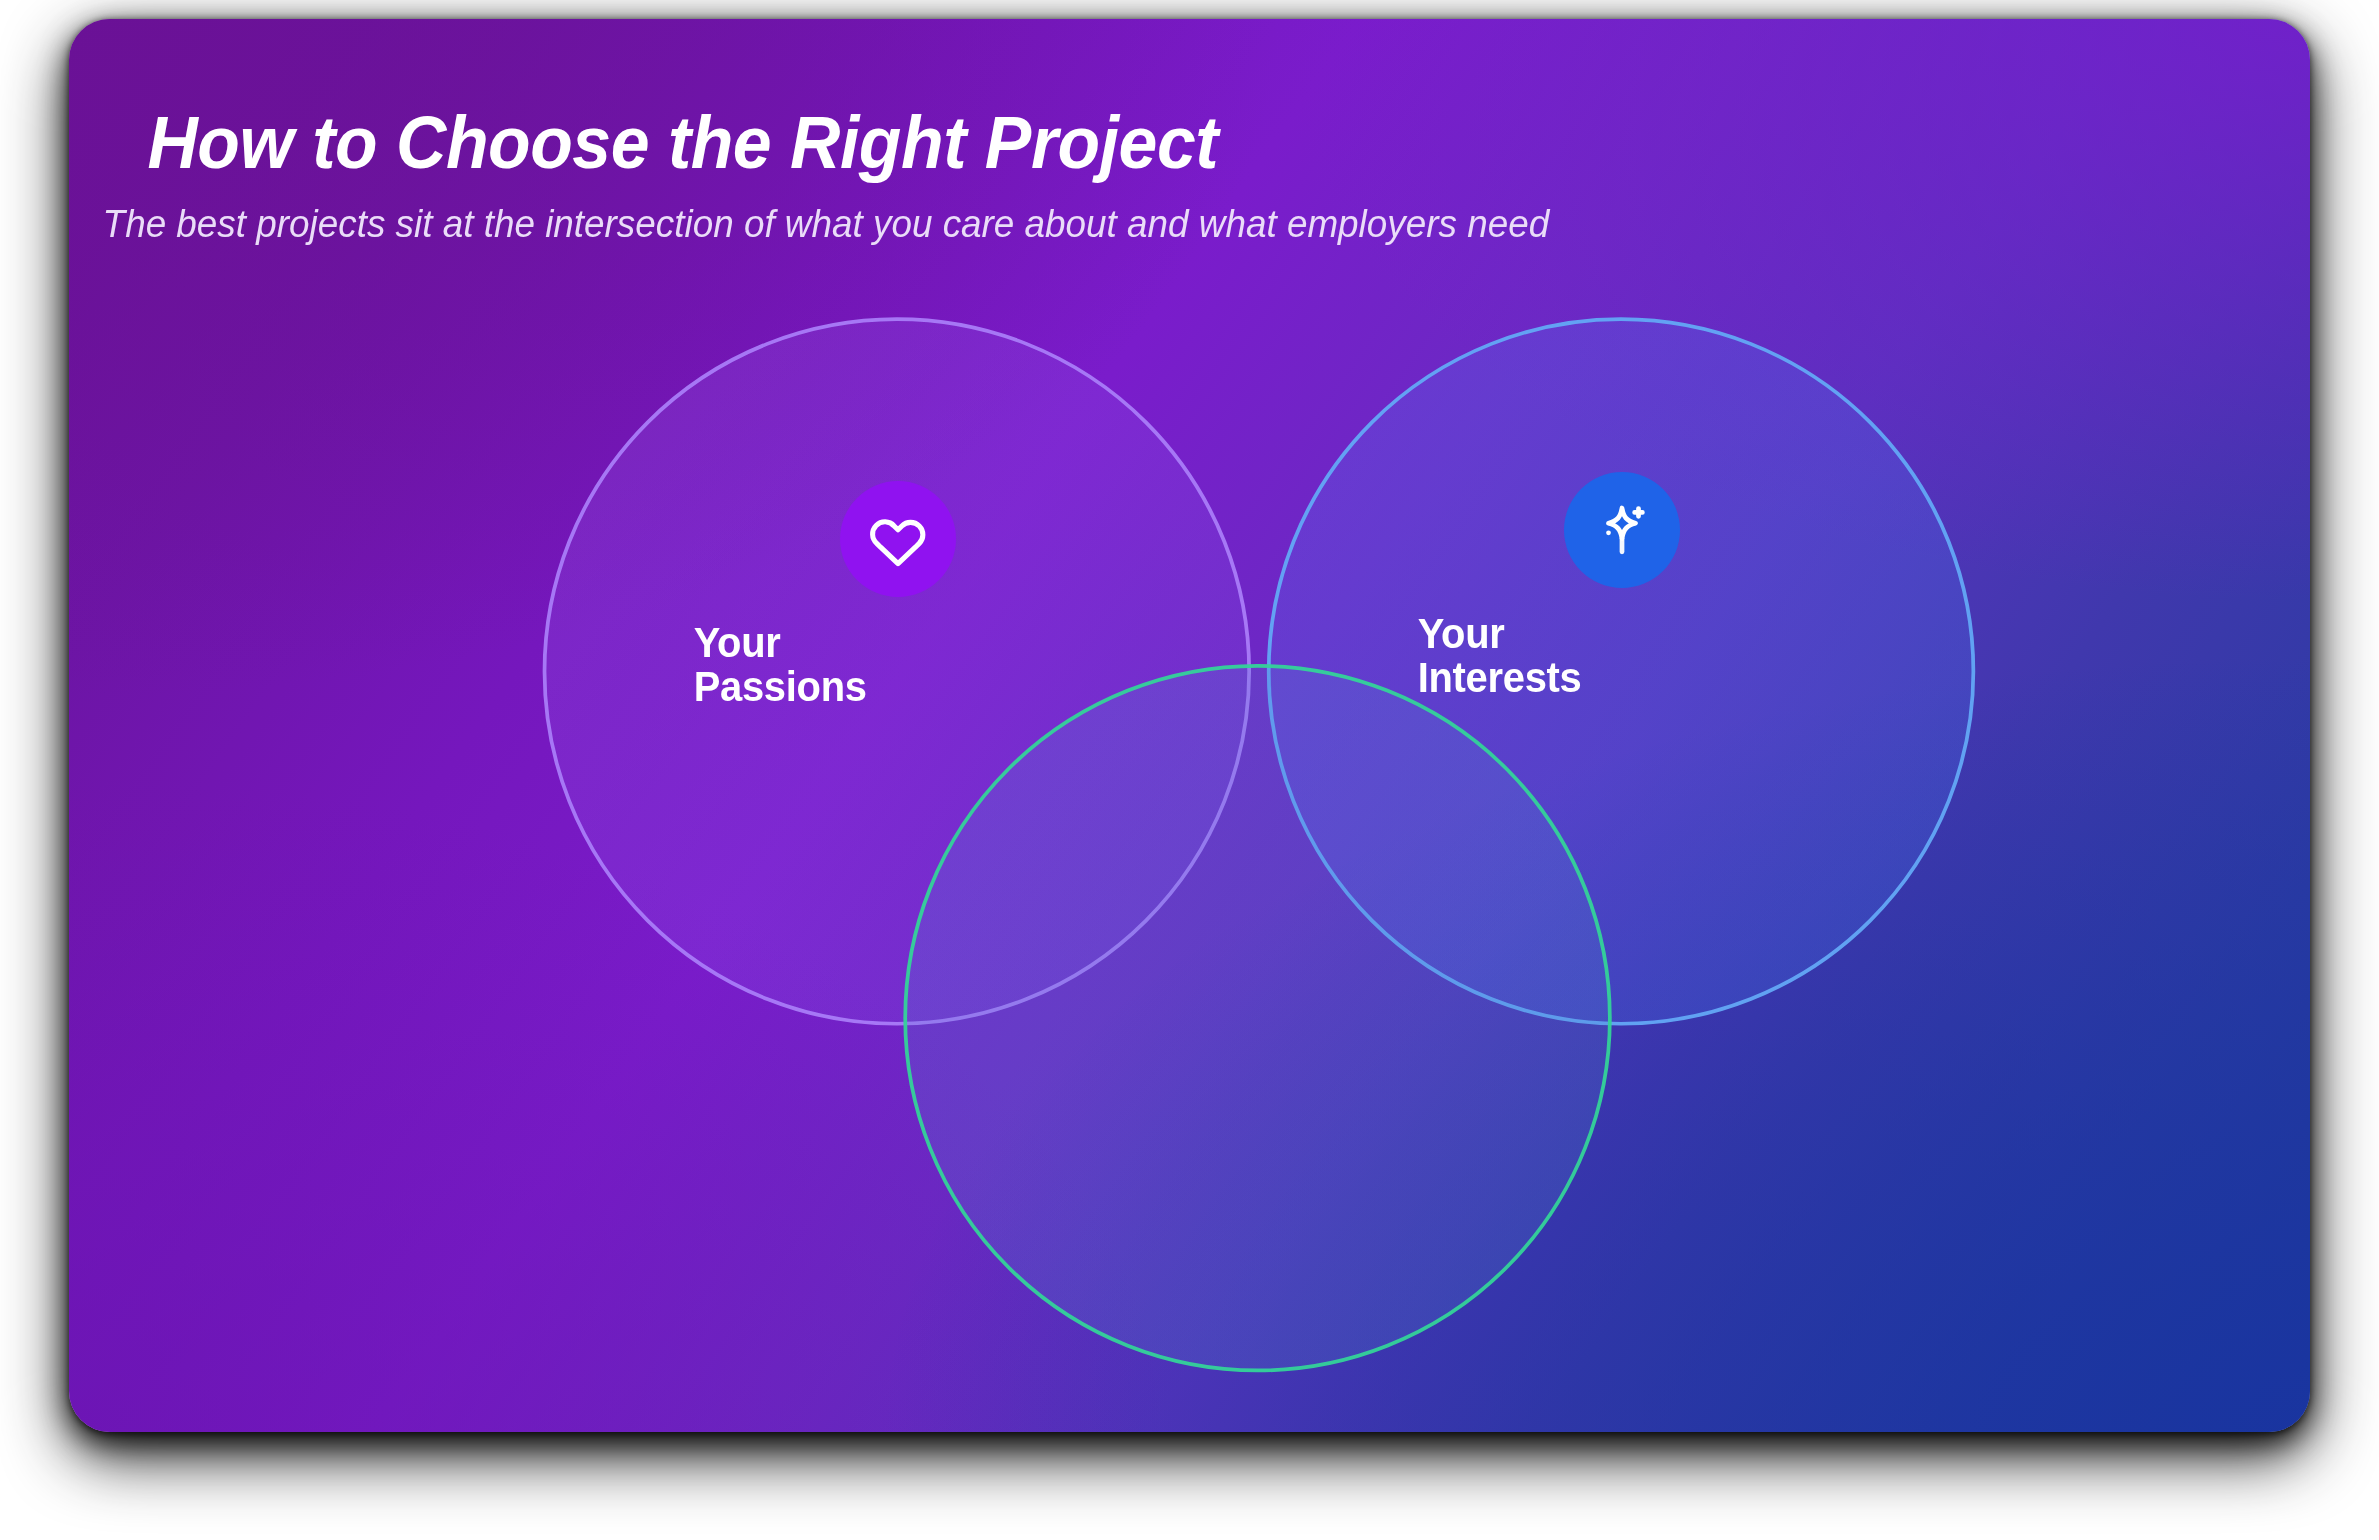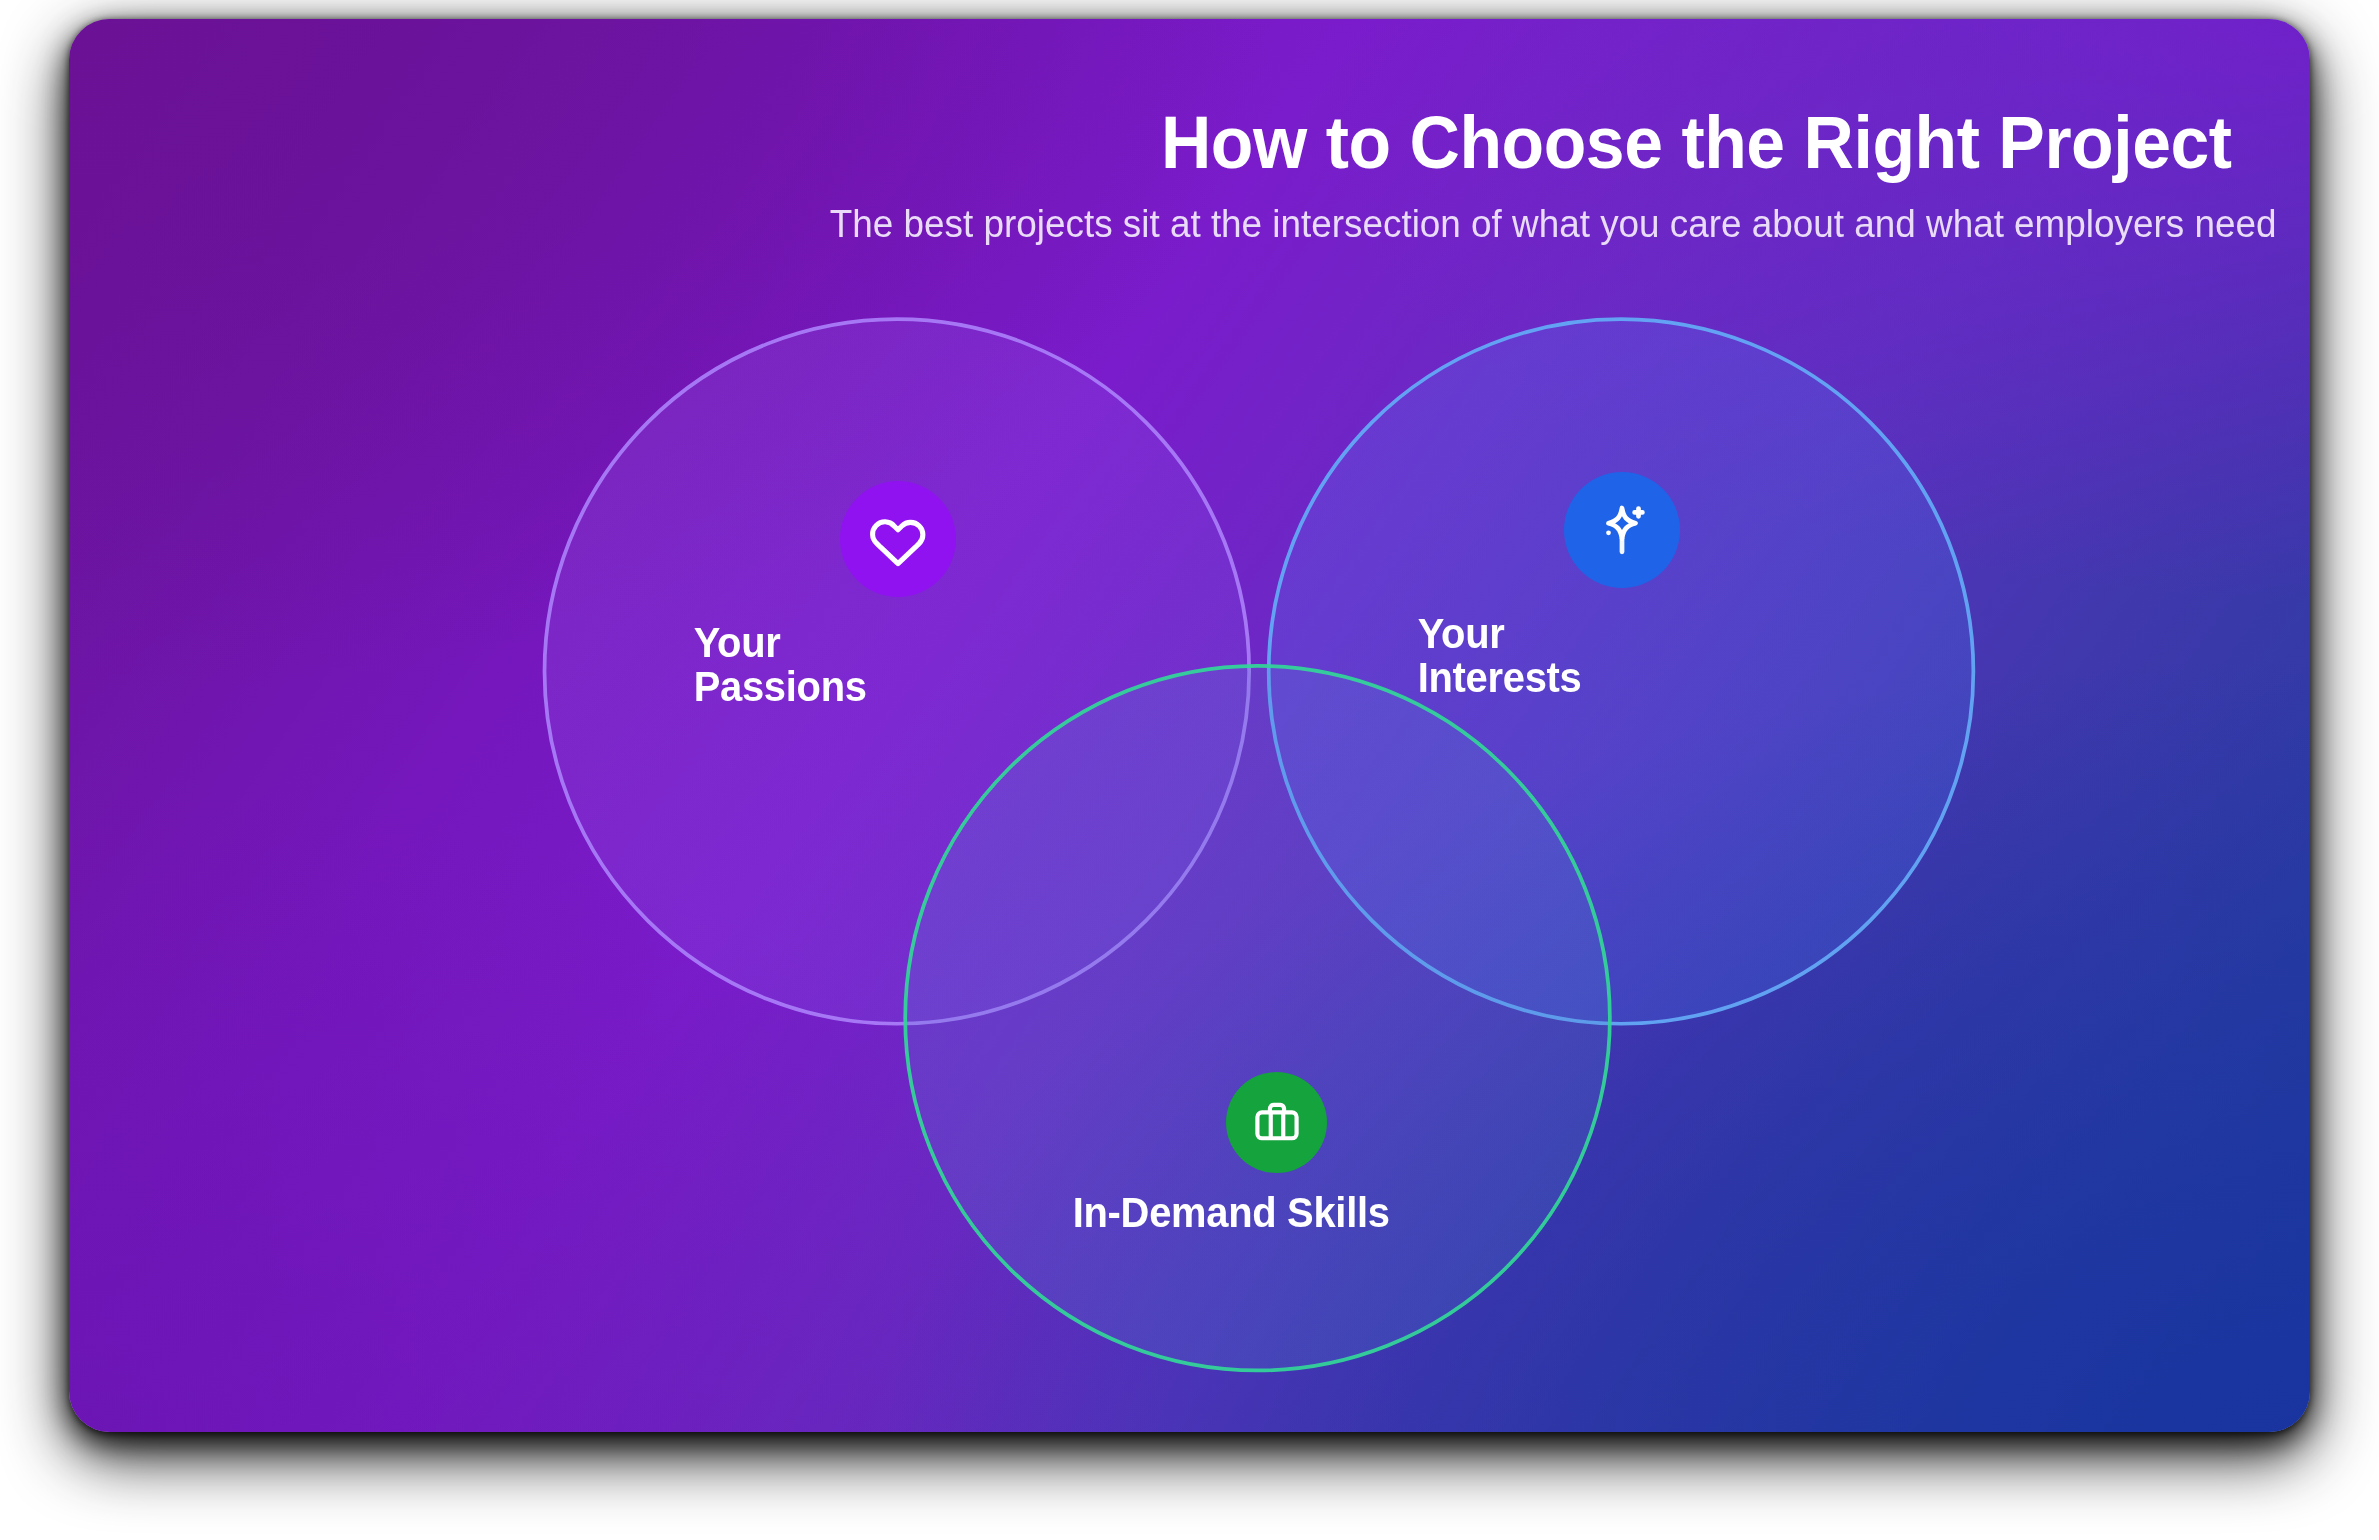--- a/index.html
+++ b/index.html
@@ -77,22 +77,23 @@
       radial-gradient(85% 80% at 0% 100%, rgba(104,20,176,0.70) 0%, rgba(104,20,176,0.0) 58%);
     pointer-events: none;
   }
 
   
   #header {
     position: absolute;
     left: 0;
     right: 0;
     top: 86px;
-    text-align: right;
+    text-align: left;
     z-index: 6;
+    font-style: italic;
   }
   #title {
     margin: 0;
     font-size: 75px;
     line-height: 1.0;
     font-weight: 700;
     color: #ffffff;
     letter-spacing: -0.5px;
     font-stretch: condensed;
     font-family: "Liberation Sans Narrow", "Liberation Sans", sans-serif;
@@ -248,30 +249,18 @@
             <path d="M18.6 3.4v3.1M17.05 4.95h3.1"></path>
             <circle cx="6.6" cy="13.1" r="0.95" fill="#ffffff" stroke="none"></circle>
             <path d="M12 15.4v5.3" stroke-opacity="0.95"></path>
           </svg>
         </span>
       </div>
       <div class="node-label">Your
 Interests</div>
     </div>
 
-    <div class="node" id="node-skills">
-      <div class="badge" style="background:#14a33c;">
-        <span>
-          <svg width="50" height="50" viewBox="0 0 24 24" fill="none" stroke="#ffffff" stroke-width="2" stroke-linecap="round" stroke-linejoin="round">
-            <rect x="2.6" y="7.4" width="18.8" height="12.4" rx="2.2"></rect>
-            <path d="M8.6 7.4V5.6a1.8 1.8 0 0 1 1.8-1.8h3.2a1.8 1.8 0 0 1 1.8 1.8v1.8"></path>
-            <path d="M9.0 7.6v12M15.0 7.6v12"></path>
-          </svg>
-        </span>
-      </div>
-      <div class="node-label">In-Demand Skills</div>
-    </div>
 
 
   </div>
   <div id="grain"></div>
 </div>
 
 
 </body></html>

